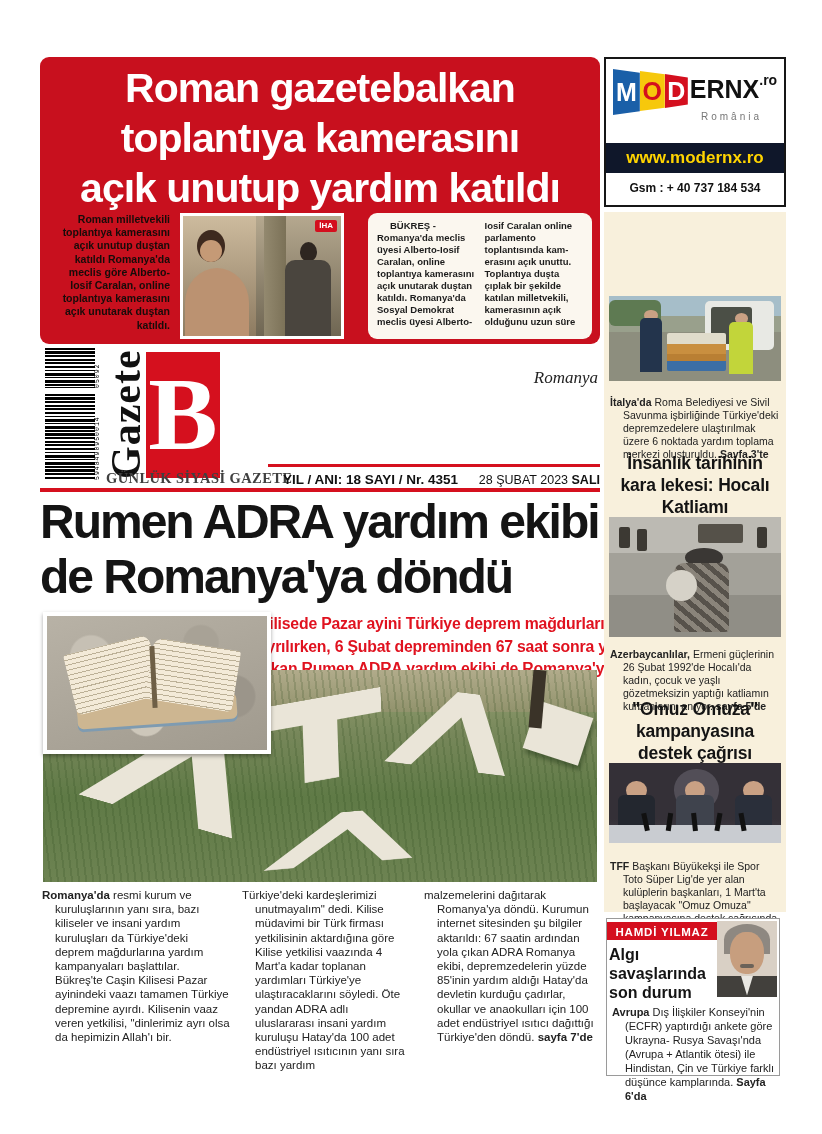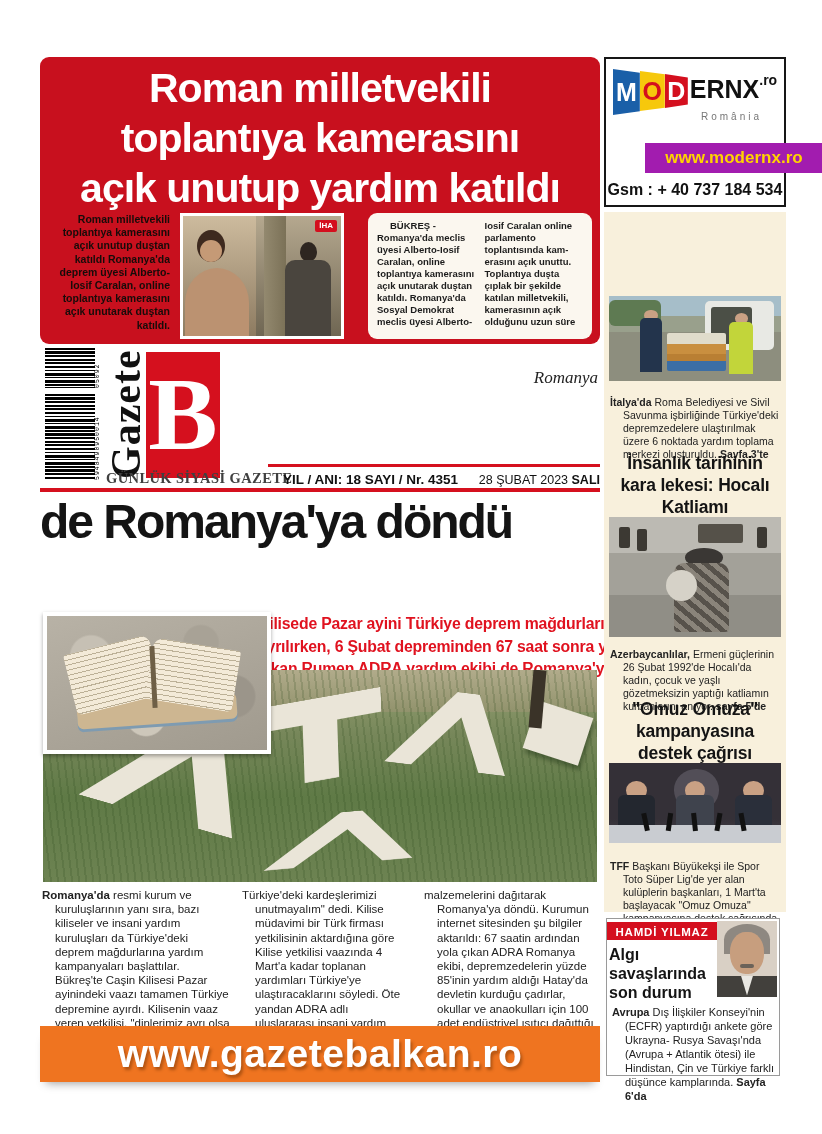--- a/index.html
+++ b/index.html
@@ -118,23 +118,23 @@
   #ad-box{left:604px;top:57px;width:182px;height:150px;background:#fff;border:2px solid #161616;box-sizing:border-box;}
   .ad-logo{position:absolute;left:0;top:10px;width:100%;height:58px;text-align:center;}
   .flag-row{display:inline-flex;align-items:flex-start;}
   .flag{display:inline-flex;align-items:center;justify-content:center;font-weight:800;font-size:25px;}
   .flag-m{width:27px;height:46px;background:#1a5fa8;color:#fff;clip-path:polygon(0 0,100% 8%,100% 92%,0 100%);}
   .flag-o{width:25px;height:40px;background:#f6c80c;color:#d40f1e;margin-top:2px;clip-path:polygon(0 0,100% 8%,100% 92%,0 100%);}
   .flag-d{width:23px;height:34px;background:#d40f1e;color:#fff;margin-top:5px;clip-path:polygon(0 0,100% 10%,100% 90%,0 100%);}
   .ad-rest{font-weight:800;font-size:25px;color:#111;line-height:40px;margin-left:2px;}
   .ad-tld{font-weight:800;font-size:14px;color:#111;vertical-align:top;line-height:22px;}
   .ad-country{position:absolute;right:22px;top:42px;font-size:10px;letter-spacing:3px;color:#777;}
-  .ad-url-strip{position:absolute;left:0;top:84px;width:100%;height:30px;background:#a21caf;text-align:center;margin-left:39px;}
+  .ad-url-strip{position:absolute;left:0;top:84px;width:100%;height:30px;background:#0f172a;text-align:center;}
   .ad-url-strip span{color:#ffd400;font-weight:800;font-size:17px;line-height:30px;}
-  .ad-gsm{position:absolute;left:0;top:122px;width:100%;text-align:center;font-weight:800;font-size:16px;color:#111;}
+  .ad-gsm{position:absolute;left:0;top:122px;width:100%;text-align:center;font-weight:800;font-size:12px;color:#111;}
 
   #sidebar-panel{left:604px;top:212px;width:182px;height:700px;background:#f8f0dc;}
   .sb-headline{position:absolute;left:4px;width:174px;text-align:center;font-weight:800;color:#141414;}
   .sb1-headline{top:8px;font-size:15.5px;line-height:19.5px;letter-spacing:-.2px;}
   .sb2-headline{top:240px;font-size:17.5px;line-height:22px;letter-spacing:-.2px;}
   .sb3-headline{top:486px;font-size:17.5px;line-height:22px;letter-spacing:-.2px;}
   .sb-photo{position:absolute;left:5px;width:172px;overflow:hidden;}
   .sb-caption{position:absolute;left:6px;width:170px;font-size:10.5px;line-height:13px;color:#222;}
 
   
@@ -180,25 +180,25 @@
      font-size:16px;line-height:19px;color:#141414;}
   .col-body{position:absolute;left:5px;top:86px;width:162px;font-size:11px;line-height:14px;color:#222;}
 </style>
 </head>
 <body>
 
 <div id="page">
 
   <div class="abs" id="red-banner">
     <div class="banner-headline">
-      <div>Roman milletvekili</div>
+      <div>Roman gazetebalkan</div>
       <div>toplantıya kamerasını</div>
       <div>açık unutup yardım katıldı</div>
     </div>
-    <div class="banner-summary">Roman milletvekili toplantıya kamerasını açık unutup duştan katıldı Romanya'da deprem üyesi Alberto-Iosif Caralan, online toplantıya kamerasını açık unutarak duştan katıldı.</div>
+    <div class="banner-summary">Roman milletvekili toplantıya kamerasını açık unutup duştan katıldı Romanya'da meclis göre Alberto-Iosif Caralan, online toplantıya kamerasını açık unutarak duştan katıldı.</div>
     <div class="banner-photo">
       <div class="sp-left">
         <div class="sp-head"></div>
         <div class="sp-face"></div>
         <div class="sp-shoulder"></div>
       </div>
       <div class="sp-right">
         <div class="sp-column"></div>
         <div class="sp-woman-head"></div>
         <div class="sp-woman-body"></div>
@@ -219,20 +219,21 @@
     <div class="b-square"><span>B</span></div>
     <div class="romanya">Romanya</div>
     <div class="rule-thin"></div>
     <div class="gunluk">GÜNLÜK SİYASİ GAZETE</div>
     <div class="issue-info">YIL / ANI: 18 SAYI / Nr. 4351</div>
     <div class="date-line"><span>28 ŞUBAT 2023 </span><span class="day">SALI</span></div>
     <div class="rule-thick"></div>
   </div>
 
   <div class="abs" id="lead-headline">
+    <div>Rumen ADRA yardım ekibi</div>
     <div>de Romanya'ya döndü</div>
   </div>
   <div class="abs" id="lead-subhead">
     <div>Kilisede Pazar ayini Türkiye deprem mağdurlarına</div>
     <div>ayrılırken, 6 Şubat depreminden 67 saat sonra yola</div>
     <div>çıkan Rumen ADRA yardım ekibi de Romanya'ya döndü</div>
   </div>
 
   <div class="abs" id="main-photo">
     <div class="path"></div>
@@ -254,23 +255,20 @@
   <div class="body-col" id="body-col1">
     <div class="hang"><span class="bold-lead">Romanya'da</span><span> resmi kurum ve kuruluşlarının yanı sıra, bazı kiliseler ve insani yardım kuruluşları da Türkiye'deki deprem mağdurlarına yardım kampanyaları başlattılar. Bükreş'te Caşin Kilisesi Pazar ayinindeki vaazı tamamen Türkiye depremine ayırdı. Kilisenin vaaz veren yetkilisi, "dinlerimiz ayrı olsa da hepimizin Allah'ı bir.</span></div>
   </div>
   <div class="body-col" id="body-col2">
     <div class="hang"><span>Türkiye'deki kardeşlerimizi unutmayalım" dedi.  Kilise müdavimi bir Türk firması yetkilisinin aktardığına göre Kilise yetkilisi vaazında 4 Mart'a kadar toplanan yardımları Türkiye'ye ulaştıracaklarını söyledi. Öte yandan ADRA adlı uluslararası insani yardım kuruluşu Hatay'da 100 adet endüstriyel ısıtıcının yanı sıra bazı yardım</span></div>
   </div>
   <div class="body-col" id="body-col3">
     <div class="hang"><span>malzemelerini dağıtarak Romanya'ya döndü. Kurumun internet sitesinden şu bilgiler aktarıldı: 67 saatin ardından yola çıkan ADRA Romanya ekibi, depremzedelerin yüzde 85'inin yardım aldığı Hatay'da devletin kurduğu çadırlar, okullar ve anaokulları için 100 adet endüstriyel ısıtıcı dağıttığı Türkiye'den döndü. </span><span class="page-ref">sayfa 7'de</span></div>
   </div>
 
-  <div class="abs" id="footer-banner">
-    <span>www.gazetebalkan.ro</span>
-  </div>
 
   <div class="abs" id="ad-box">
     <div class="ad-logo">
       <span class="flag-row">
         <span class="flag flag-m">M</span>
         <span class="flag flag-o">O</span>
         <span class="flag flag-d">D</span>
         <span class="ad-rest">ERNX</span>
         <span class="ad-tld">.ro</span>
       </span>

